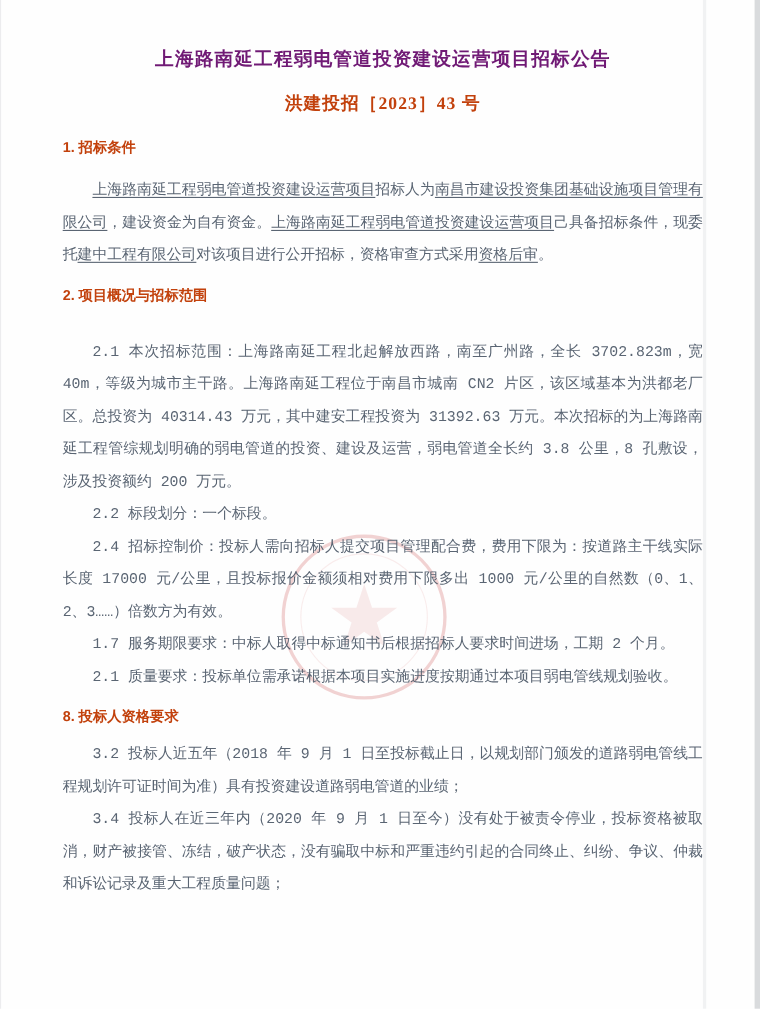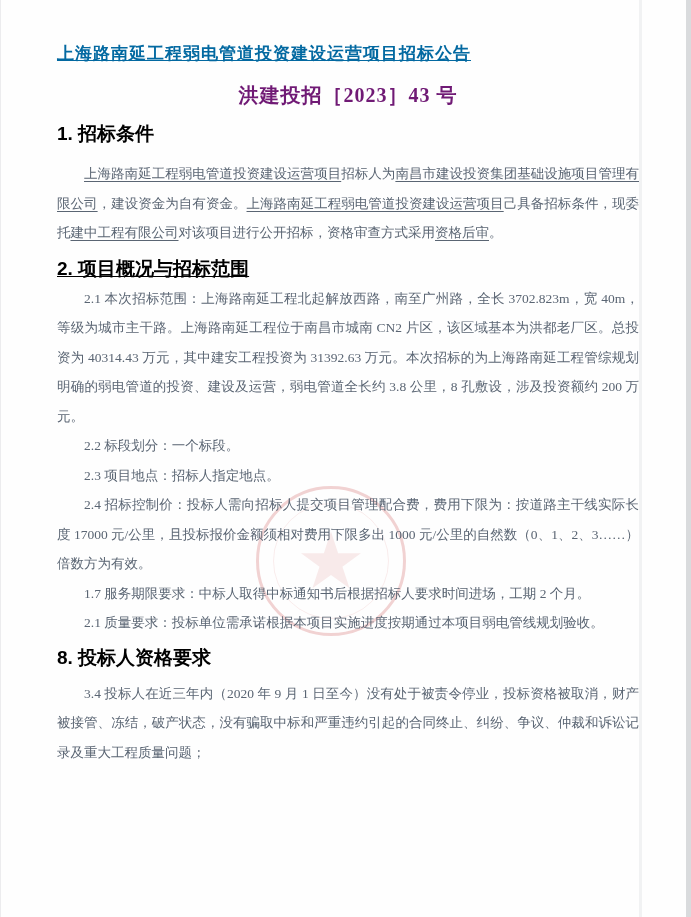--- a/index.html
+++ b/index.html
@@ -46,58 +46,58 @@
     border-radius:50%;
     border:1px solid rgba(211,110,110,0.12);
   }
 
   .content{
     position:relative;
     padding:42px 52px 0 57px;
     color:#5a6573;
   }
   .doc-title{
-    text-align:left;
+    text-align:center;
     font-weight:bold;
     font-size:17px;
     line-height:23px;
-    color:#0369a1;
+    color:#701a75;
     letter-spacing:1px;
-    text-decoration:underline;
   }
   .doc-number{
     text-align:center;
     font-weight:bold;
-    font-size:20px;
+    font-size:16px;
     line-height:22px;
-    color:#701a75;
+    color:#c2410c;
     margin-top:19px;
     letter-spacing:1px;
   }
   .sec-heading{
     font-family:"Liberation Sans","DejaVu Sans",sans-serif;
     font-weight:bold;
-    font-size:19px;
+    font-size:13px;
     line-height:20px;
-    color:#000000;
+    color:#c2410c;
     margin:0;
   }
   .sec1-heading{margin-top:18px;}
-  .sec2-heading{margin-top:11px;text-decoration:underline;}
+  .sec2-heading{margin-top:11px;}
   .sec3-heading{margin-top:10px;}
   .body-par{
     margin:0;
     font-size:13.5px;
     line-height:29.5px;
     text-align:justify;
     text-indent:2em;
     color:#5a6573;
+    font-family:Liberation Mono, monospace;
   }
   .lead-par{margin-top:15px;}
-  .items-block{margin-top:5px;}
+  .items-block{margin-top:28px;}
   .items-block-3{margin-top:11px;}
   .u-seg{
     text-decoration:underline;
     text-underline-offset:3px;
     text-decoration-thickness:1px;
   }
 </style>
 </head>
 <body>
 
@@ -116,29 +116,29 @@
 
     <h3 class="sec-heading sec1-heading">1. 招标条件</h3>
 
     <p class="body-par lead-par"><span class="u-seg">上海路南延工程弱电管道投资建设运营项目</span><span class="seg">招标人为</span><span class="u-seg">南昌市建设投资集团基础设施项目管理有限公司</span><span class="seg">，建设资金为自有资金。</span><span class="u-seg">上海路南延工程弱电管道投资建设运营项目</span><span class="seg">己具备招标条件，现委托</span><span class="u-seg">建中工程有限公司</span><span class="seg">对该项目进行公开招标，资格审查方式采用</span><span class="u-seg">资格后审</span><span class="seg">。</span></p>
 
     <h3 class="sec-heading sec2-heading">2. 项目概况与招标范围</h3>
 
     <div class="items-block">
         <p class="body-par">2.1 本次招标范围：上海路南延工程北起解放西路，南至广州路，全长 3702.823m，宽 40m，等级为城市主干路。上海路南延工程位于南昌市城南 CN2 片区，该区域基本为洪都老厂区。总投资为 40314.43 万元，其中建安工程投资为 31392.63 万元。本次招标的为上海路南延工程管综规划明确的弱电管道的投资、建设及运营，弱电管道全长约 3.8 公里，8 孔敷设，涉及投资额约 200 万元。</p>
         <p class="body-par">2.2 标段划分：一个标段。</p>
-        <p class="body-par">2.3 项目地点：招标人指定地点。</p>
         <p class="body-par">2.4 招标控制价：投标人需向招标人提交项目管理配合费，费用下限为：按道路主干线实际长度 17000 元/公里，且投标报价金额须相对费用下限多出 1000 元/公里的自然数（0、1、2、3……）倍数方为有效。</p>
         <p class="body-par">1.7 服务期限要求：中标人取得中标通知书后根据招标人要求时间进场，工期 2 个月。</p>
         <p class="body-par">2.1 质量要求：投标单位需承诺根据本项目实施进度按期通过本项目弱电管线规划验收。</p>
       </div>
 
     <h3 class="sec-heading sec3-heading">8. 投标人资格要求</h3>
 
     <div class="items-block items-block-3">
+        <p class="body-par">3.2 投标人近五年（2018 年 9 月 1 日至投标截止日，以规划部门颁发的道路弱电管线工程规划许可证时间为准）具有投资建设道路弱电管道的业绩；</p>
         <p class="body-par">3.4 投标人在近三年内（2020 年 9 月 1 日至今）没有处于被责令停业，投标资格被取消，财产被接管、冻结，破产状态，没有骗取中标和严重违约引起的合同终止、纠纷、争议、仲裁和诉讼记录及重大工程质量问题；</p>
       </div>
 
   </div>
 
   <div class="fold-line"></div>
   <div class="edge-right"></div>
   <div class="edge-left"></div>
 </div>
 

